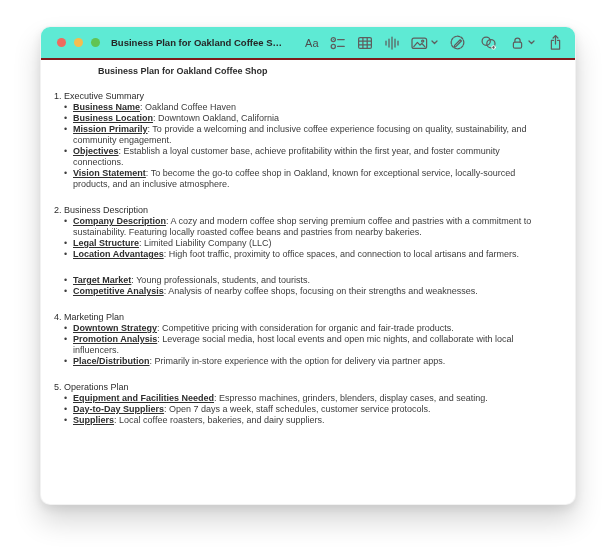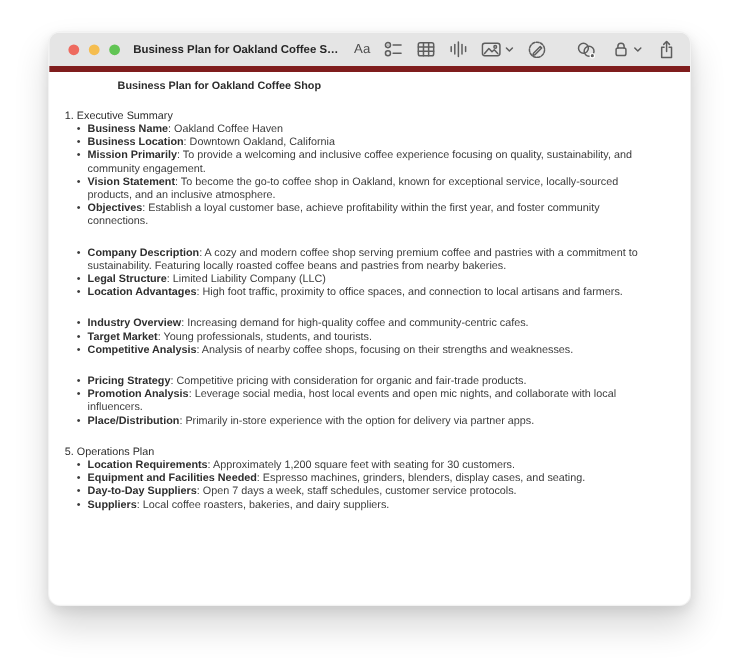--- a/index.html
+++ b/index.html
@@ -10,30 +10,30 @@
     position:absolute; left:40px; top:26px; width:536px; height:479px;
     background:#ffffff; border-radius:10px;
     border:1px solid rgba(0,0,0,0.05);
     box-shadow:0 16px 28px rgba(0,0,0,0.16), 0 4px 10px rgba(0,0,0,0.08);
     overflow:hidden;
   }
 
   
   .titlebar {
     height:33px; display:flex; align-items:center;
-    padding:0 12px 0 16px; background:#e5e5e5;
-    border-bottom:5px solid #7f1d1d;
+    padding:0 12px 0 16px; background:#5eead4;
+    border-bottom:2px solid #7f1d1d;
   }
   .traffic { display:flex; gap:8px; flex:none; }
   .dot { width:9px; height:9px; border-radius:50%; }
   .win-title {
     margin-left:11px; font-size:9.5px; font-weight:bold; color:#262626;
     white-space:nowrap; flex:none;
   }
-  .tb-group { display:flex; align-items:flex-end; gap:11px; margin-left:13px; }
+  .tb-group { display:flex; align-items:flex-end; gap:11px; margin-left:23px; }
   .tb-group.right { margin-left:auto; gap:13px; }
   .tb-btn {
     background:none; border:none; padding:0; cursor:default;
     display:flex; align-items:center; justify-content:center; gap:3px;
     color:#5e5e5e; height:22px;
   }
   .tb-btn svg { display:block; }
   .fmt-label { font-size:11px; color:#4c4c4c; letter-spacing:0.2px; }
   .icon-stroke { fill:none; stroke:#5e5e5e; stroke-width:1.25;
                  stroke-linecap:round; stroke-linejoin:round; }
@@ -45,21 +45,21 @@
   }
   .note-title { font-weight:bold; color:#2c2c2c; margin-bottom:14px;padding-left:44px; }
   .section { margin-bottom:15px; }
   .section-heading { font-weight:normal; color:#2c2c2c; }
   .bullet-list { list-style:none; margin:0; padding:0 0 0 19px; max-width:496px; }
   .bullet-item { position:relative; }
   .bullet-item::before {
     content:"\2022"; position:absolute; left:-9px; top:0;
     color:#3c3c3c; font-size:9px;
   }
-  .bullet-item strong { color:#2e2e2e; }
+  .bullet-item strong { color:#2e2e2e;text-decoration:underline; }
 </style>
 </head>
 <body>
 
 <div class="window">
 
   <div class="titlebar">
     <div class="traffic">
       <span class="dot" style="background:#ee6a5f"></span>
       <span class="dot" style="background:#f5bd4f"></span>
@@ -173,49 +173,49 @@
 
   <div class="note-content">
     <div class="note-title">Business Plan for Oakland Coffee Shop</div>
     <div id="note-body">
         <div class="section">
           <div class="section-heading">1. Executive Summary</div>
           <ul class="bullet-list">
             <li class="bullet-item"><strong>Business Name</strong>: Oakland Coffee Haven</li>
             <li class="bullet-item"><strong>Business Location</strong>: Downtown Oakland, California</li>
             <li class="bullet-item"><strong>Mission Primarily</strong>: To provide a welcoming and inclusive coffee experience focusing on quality, sustainability, and community engagement.</li>
+            <li class="bullet-item"><strong>Objectives</strong>: Establish a loyal customer base, achieve profitability within the first year, and foster community connections.</li>
             <li class="bullet-item"><strong>Vision Statement</strong>: To become the go-to coffee shop in Oakland, known for exceptional service, locally-sourced products, and an inclusive atmosphere.</li>
-            <li class="bullet-item"><strong>Objectives</strong>: Establish a loyal customer base, achieve profitability within the first year, and foster community connections.</li>
-          </ul>
-        </div>
-        <div class="section">
+          </ul>
+        </div>
+        <div class="section">
+          <div class="section-heading">2. Business Description</div>
           <ul class="bullet-list">
             <li class="bullet-item"><strong>Company Description</strong>: A cozy and modern coffee shop serving premium coffee and pastries with a commitment to sustainability. Featuring locally roasted coffee beans and pastries from nearby bakeries.</li>
             <li class="bullet-item"><strong>Legal Structure</strong>: Limited Liability Company (LLC)</li>
             <li class="bullet-item"><strong>Location Advantages</strong>: High foot traffic, proximity to office spaces, and connection to local artisans and farmers.</li>
           </ul>
         </div>
         <div class="section">
           <ul class="bullet-list">
-            <li class="bullet-item"><strong>Industry Overview</strong>: Increasing demand for high-quality coffee and community-centric cafes.</li>
             <li class="bullet-item"><strong>Target Market</strong>: Young professionals, students, and tourists.</li>
             <li class="bullet-item"><strong>Competitive Analysis</strong>: Analysis of nearby coffee shops, focusing on their strengths and weaknesses.</li>
           </ul>
         </div>
         <div class="section">
-          <ul class="bullet-list">
-            <li class="bullet-item"><strong>Pricing Strategy</strong>: Competitive pricing with consideration for organic and fair-trade products.</li>
+          <div class="section-heading">4. Marketing Plan</div>
+          <ul class="bullet-list">
+            <li class="bullet-item"><strong>Downtown Strategy</strong>: Competitive pricing with consideration for organic and fair-trade products.</li>
             <li class="bullet-item"><strong>Promotion Analysis</strong>: Leverage social media, host local events and open mic nights, and collaborate with local influencers.</li>
             <li class="bullet-item"><strong>Place/Distribution</strong>: Primarily in-store experience with the option for delivery via partner apps.</li>
           </ul>
         </div>
         <div class="section">
           <div class="section-heading">5. Operations Plan</div>
           <ul class="bullet-list">
-            <li class="bullet-item"><strong>Location Requirements</strong>: Approximately 1,200 square feet with seating for 30 customers.</li>
             <li class="bullet-item"><strong>Equipment and Facilities Needed</strong>: Espresso machines, grinders, blenders, display cases, and seating.</li>
             <li class="bullet-item"><strong>Day-to-Day Suppliers</strong>: Open 7 days a week, staff schedules, customer service protocols.</li>
             <li class="bullet-item"><strong>Suppliers</strong>: Local coffee roasters, bakeries, and dairy suppliers.</li>
           </ul>
         </div>
       </div>
   </div>
 
 </div>
 

